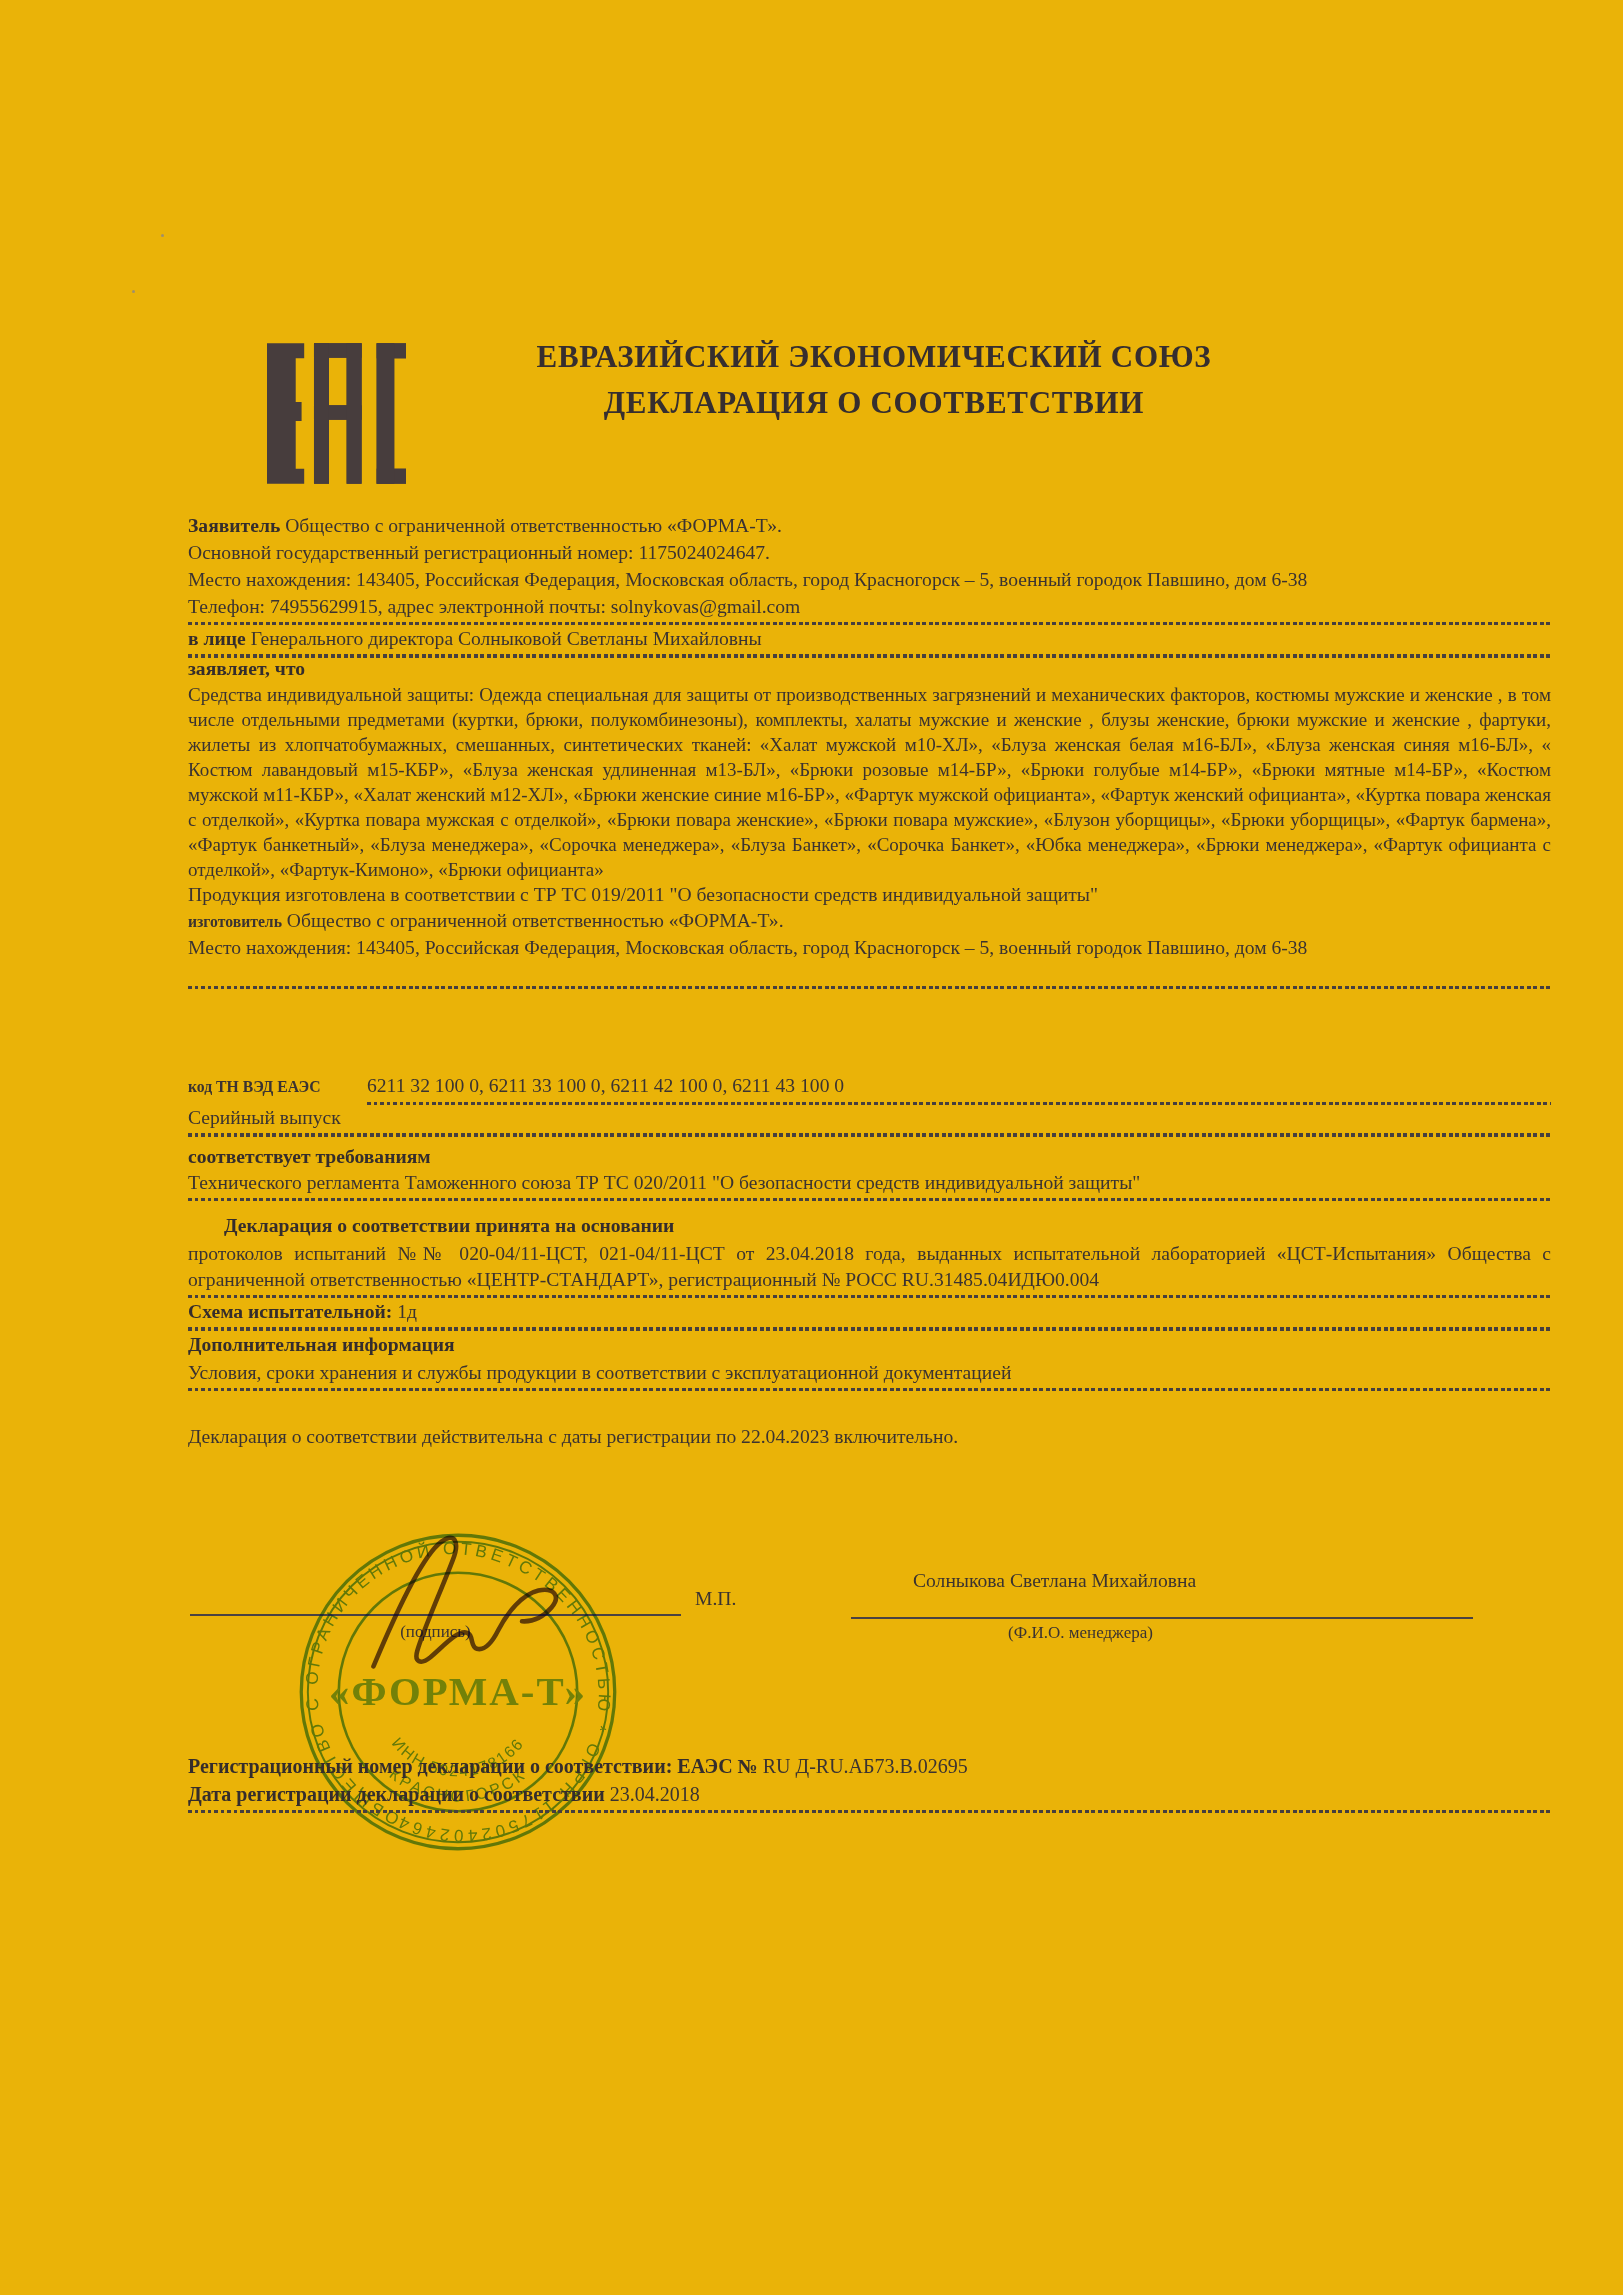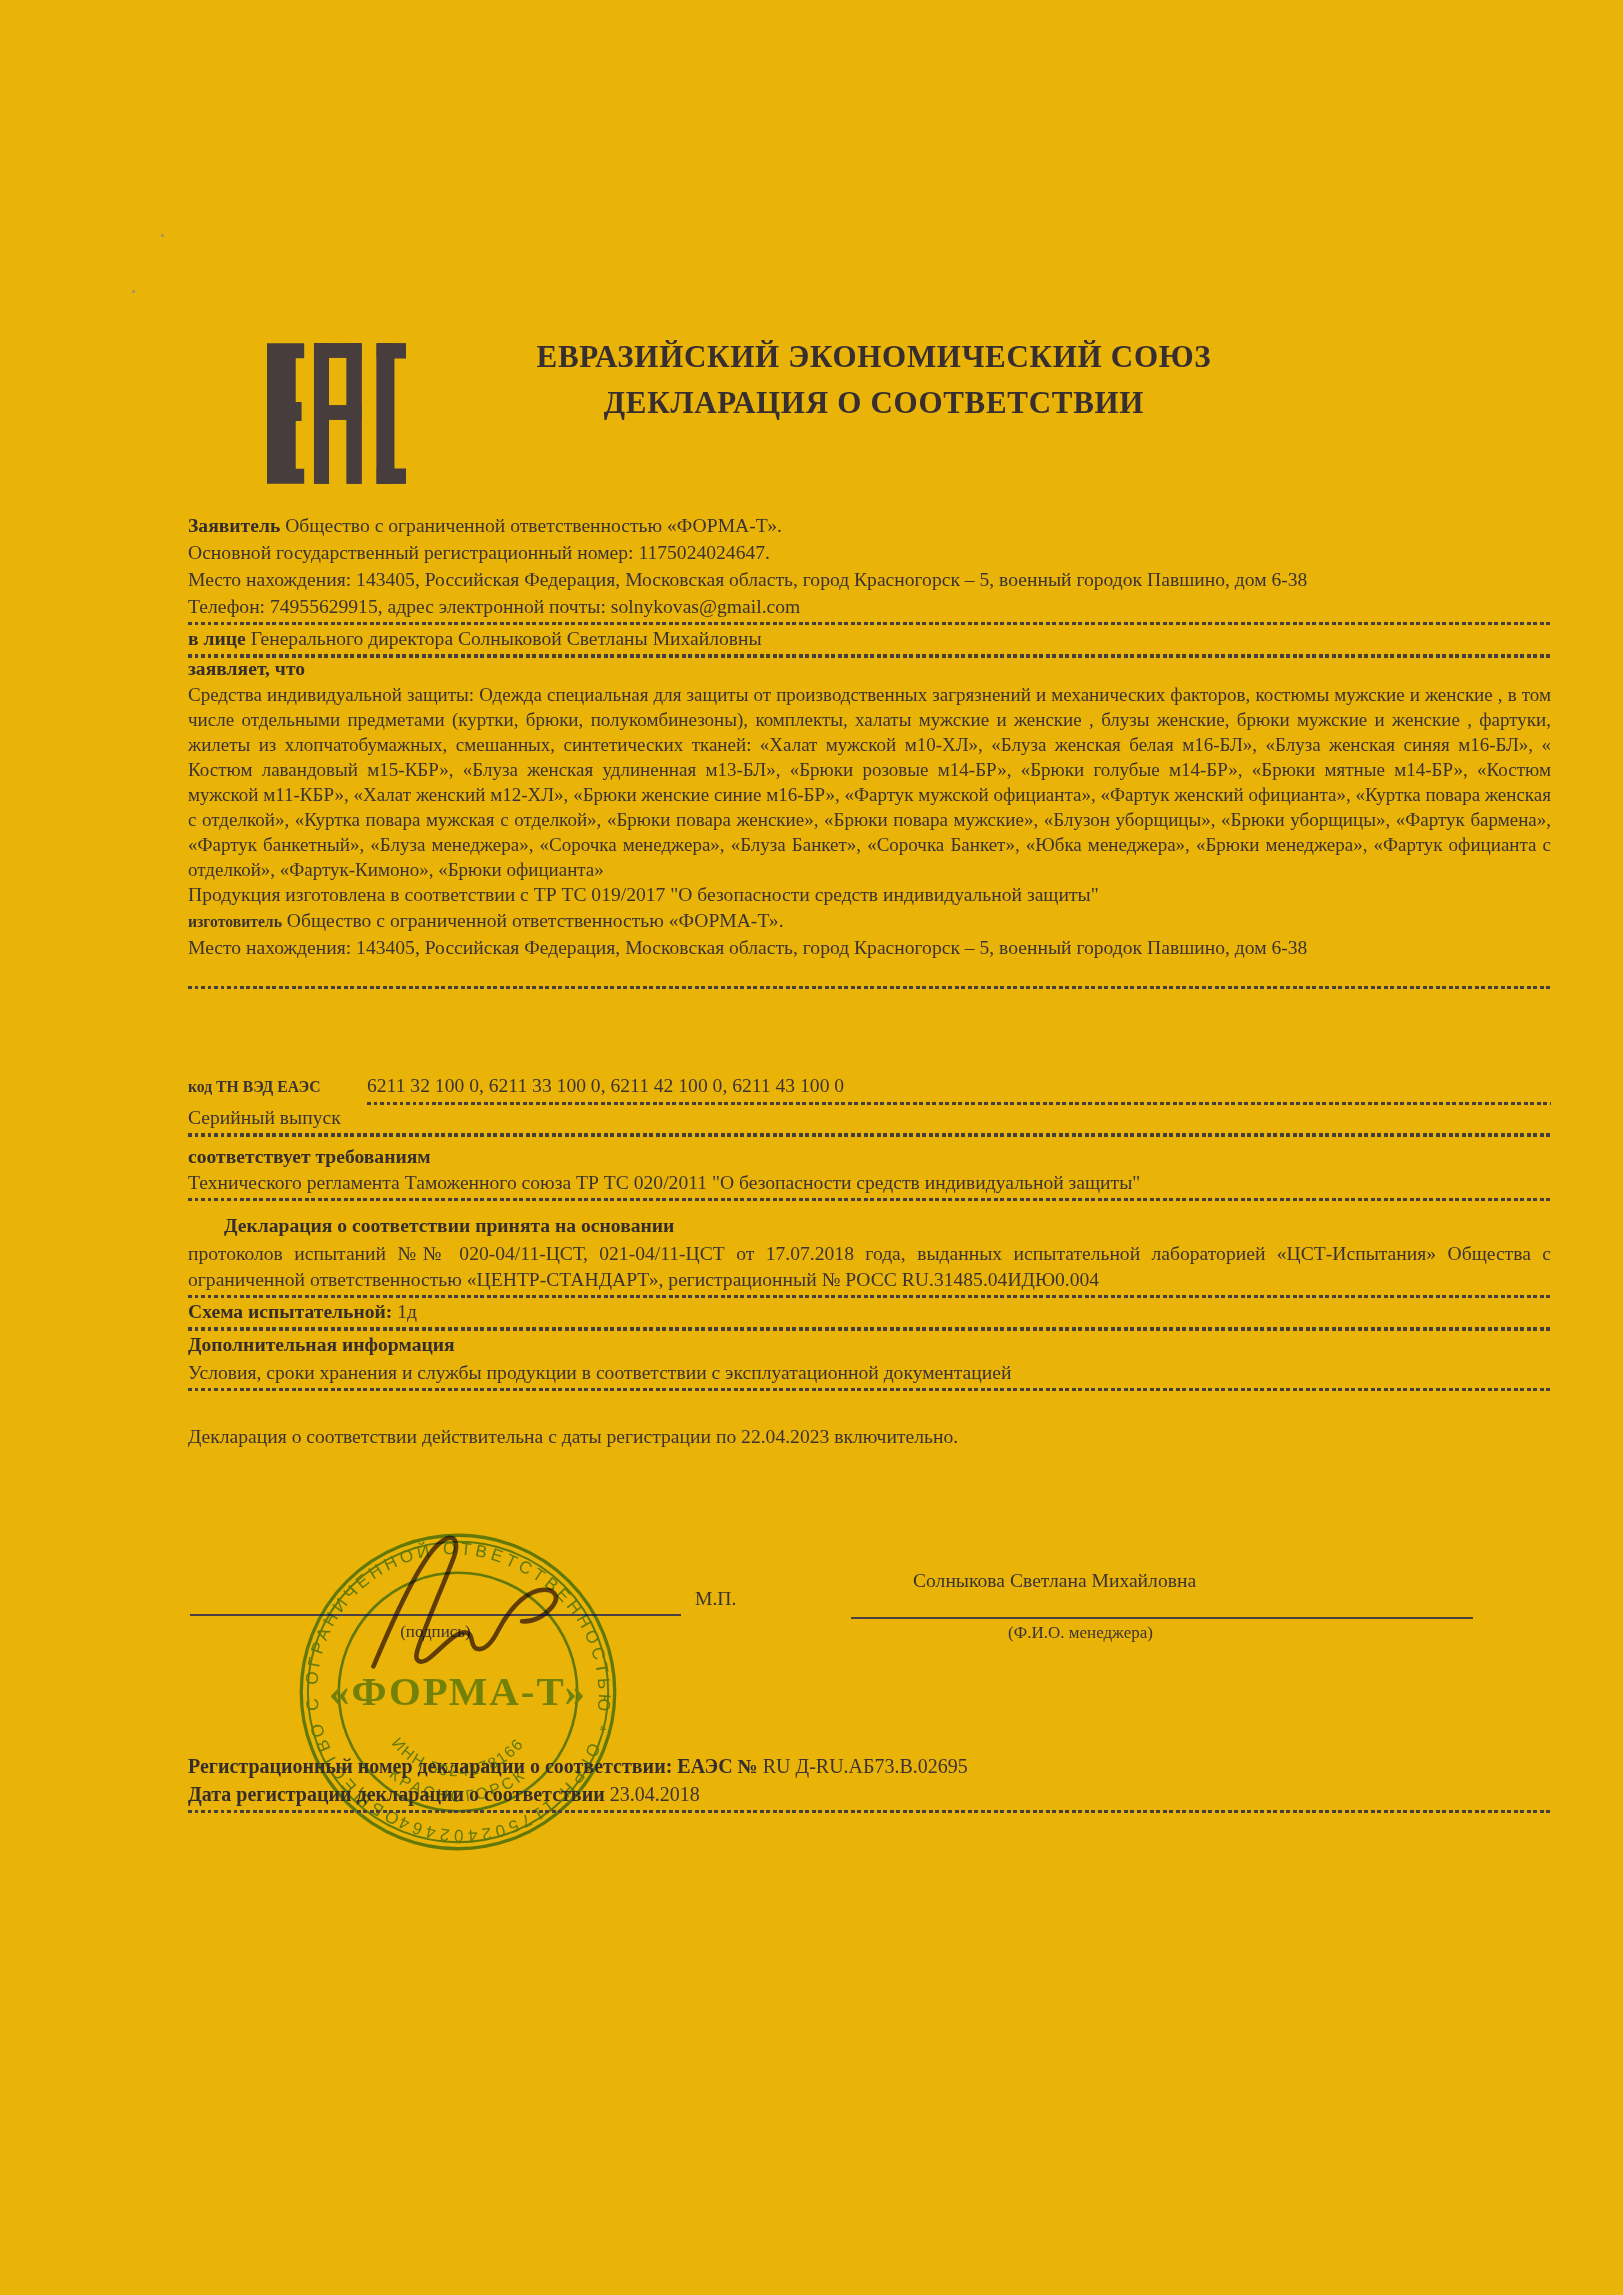--- a/index.html
+++ b/index.html
@@ -71,40 +71,40 @@
     <div class="ln">Место нахождения: 143405, Российская Федерация, Московская область, город Красногорск – 5, военный городок Павшино, дом 6-38</div>
     <div class="ln">Телефон: 74955629915, адрес электронной почты: solnykovas@gmail.com</div>
     <div class="dotline"></div>
     <div class="ln"><b>в лице</b><span> Генерального директора Солныковой Светланы Михайловны</span></div>
     <div class="dotline"></div>
   </section>
 
   <section class="blk" style="top:655px;">
     <div class="ln"><b>заявляет, что</b></div>
     <div class="products just">Средства индивидуальной защиты: Одежда специальная для защиты от производственных загрязнений и механических факторов, костюмы мужские и женские , в том числе отдельными предметами (куртки, брюки, полукомбинезоны), комплекты, халаты мужские и женские , блузы женские, брюки мужские и женские , фартуки, жилеты из хлопчатобумажных, смешанных, синтетических тканей: «Халат мужской м10-ХЛ», «Блуза женская белая м16-БЛ», «Блуза женская синяя м16-БЛ», « Костюм лавандовый м15-КБР»,  «Блуза женская удлиненная м13-БЛ», «Брюки розовые м14-БР», «Брюки голубые м14-БР», «Брюки мятные м14-БР», «Костюм мужской м11-КБР», «Халат женский м12-ХЛ», «Брюки женские синие м16-БР», «Фартук мужской официанта», «Фартук женский официанта», «Куртка повара женская  с отделкой», «Куртка повара мужская с отделкой», «Брюки повара женские», «Брюки повара мужские», «Блузон уборщицы», «Брюки уборщицы», «Фартук бармена», «Фартук банкетный», «Блуза менеджера», «Сорочка менеджера», «Блуза Банкет», «Сорочка Банкет», «Юбка менеджера», «Брюки менеджера», «Фартук официанта с отделкой», «Фартук-Кимоно», «Брюки официанта»</div>
-    <div class="ln40">Продукция изготовлена в соответствии с ТР ТС 019/2017 "О безопасности средств индивидуальной защиты"</div>
+    <div class="ln40">Продукция изготовлена в соответствии с ТР ТС 019/2011 "О безопасности средств индивидуальной защиты"</div>
     <div class="ln40"><span class="small-label">изготовитель</span><span> Общество с ограниченной ответственностью «ФОРМА-Т».</span></div>
     <div class="ln40">Место нахождения: 143405, Российская Федерация, Московская область, город Красногорск – 5, военный городок Павшино, дом 6-38</div>
     <div class="dotline" style="margin-top:25px;"></div>
   </section>
 
   <section class="blk" style="top:1073px;">
     <div class="ln40"><span class="codes-label">код ТН ВЭД ЕАЭС</span><span>6211 32 100 0, 6211 33 100 0, 6211 42 100 0, 6211 43 100 0</span></div>
     <div class="dotline codes-underline"></div>
     <div class="ln40">Серийный выпуск</div>
     <div class="dotline"></div>
     <div class="spacer8"></div>
     <div class="ln"><b>соответствует требованиям</b></div>
     <div class="ln40">Технического регламента Таможенного союза ТР ТС 020/2011 "О безопасности средств индивидуальной защиты"</div>
     <div class="dotline"></div>
   </section>
 
   <section class="blk" style="top:1212px;">
     <div class="ln" style="min-height:29px;margin-left:36px;"><b>Декларация о соответствии принята на основании</b></div>
-    <div class="ln40 just">протоколов испытаний  №№ 020-04/11-ЦСТ, 021-04/11-ЦСТ от 17.07.2018  года, выданных испытательной лабораторией «ЦСТ-Испытания» Общества с ограниченной ответственностью «ЦЕНТР-СТАНДАРТ», регистрационный № РОСС RU.31485.04ИДЮ0.004</div>
+    <div class="ln40 just">протоколов испытаний  №№ 020-04/11-ЦСТ, 021-04/11-ЦСТ от 23.04.2018  года, выданных испытательной лабораторией «ЦСТ-Испытания» Общества с ограниченной ответственностью «ЦЕНТР-СТАНДАРТ», регистрационный № РОСС RU.31485.04ИДЮ0.004</div>
     <div class="dotline"></div>
     <div class="ln"><b>Схема испытательной:</b><span> 1д</span></div>
     <div class="dotline"></div>
     <div class="ln" style="min-height:29px;"><b>Дополнительная информация</b></div>
     <div class="ln40">Условия, сроки хранения и службы продукции в соответствии с эксплуатационной документацией</div>
     <div class="dotline"></div>
   </section>
 
   <div class="blk validity" style="top:1426px;">Декларация о соответствии действительна с даты регистрации по 22.04.2023 включительно.</div>
 

